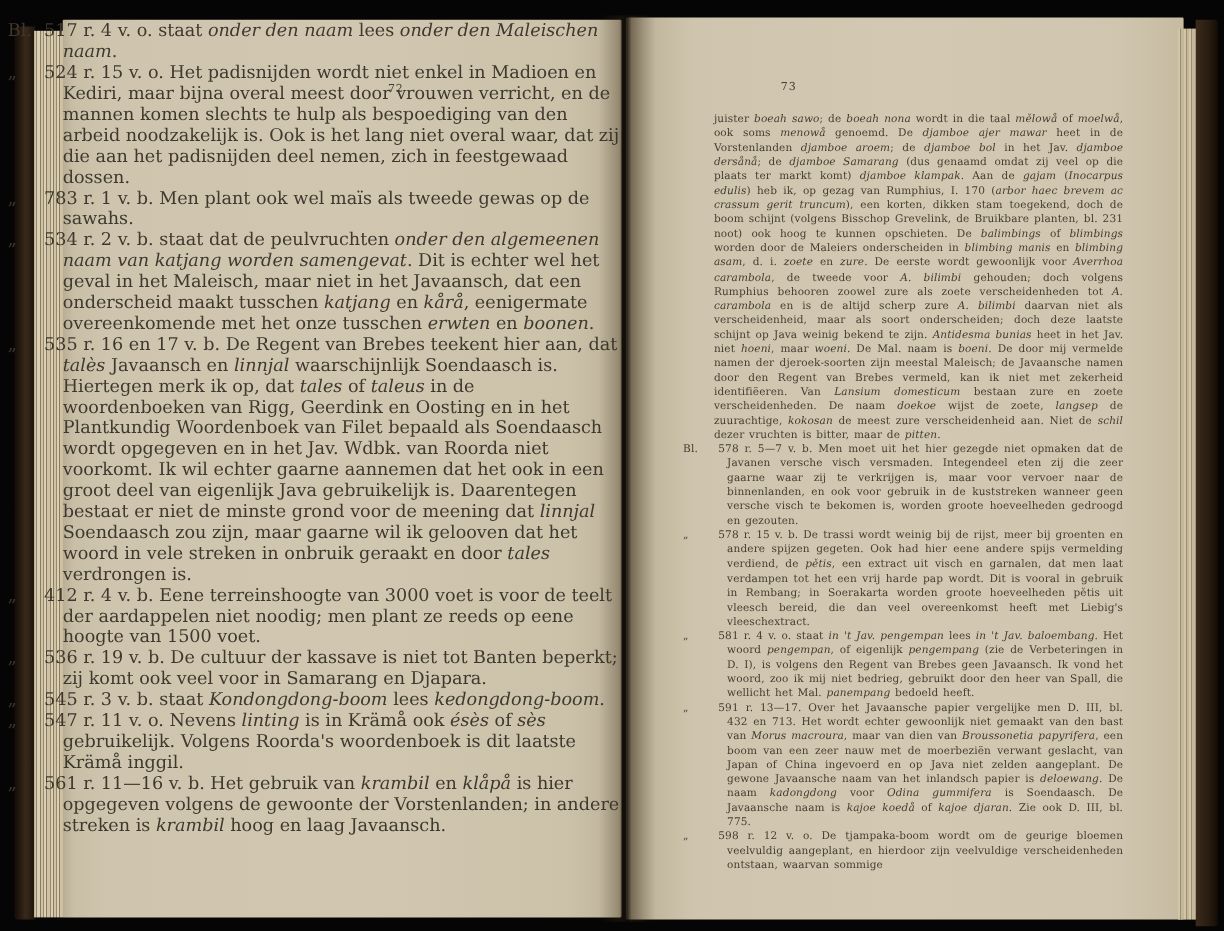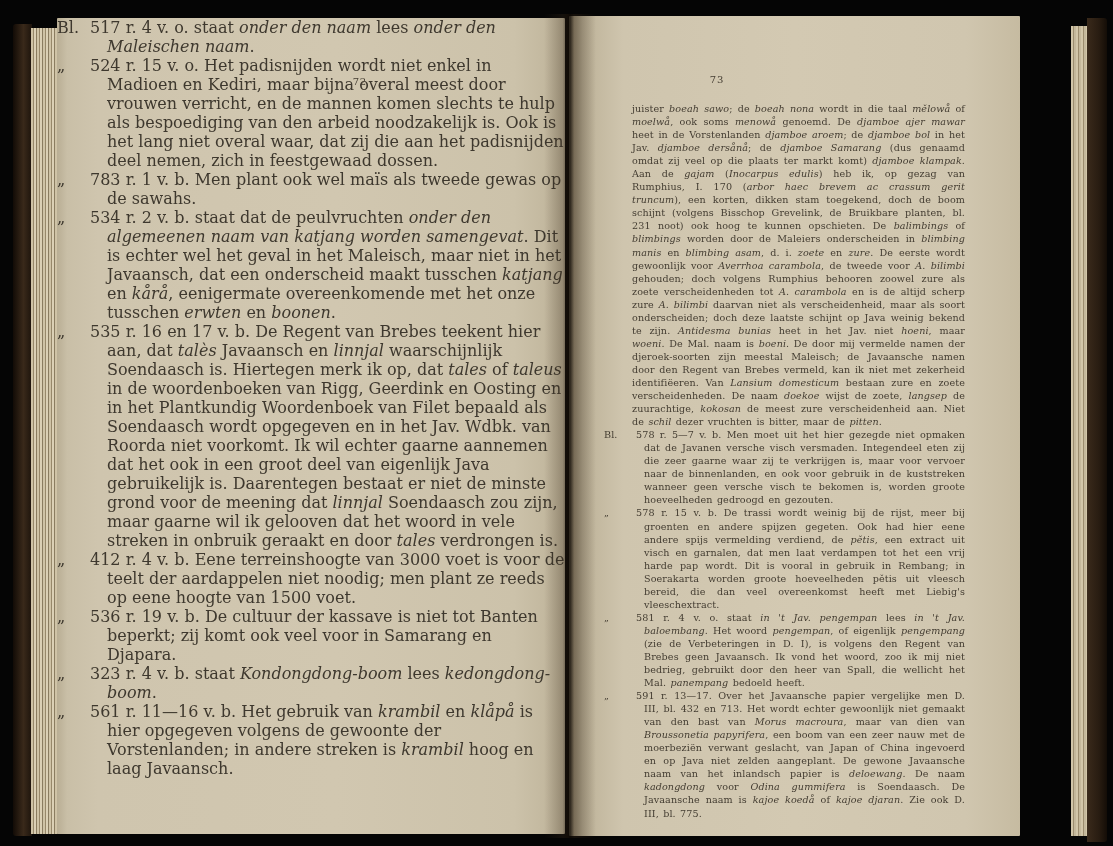--- a/index.html
+++ b/index.html
@@ -13,34 +13,34 @@
   .edges-left{position:absolute;left:31px;top:28px;width:27px;height:806px;
     background:repeating-linear-gradient(90deg,#cfc3a6 0 2px,#97886a 2px 3px,#dbd0b5 3px 5px,#8a7c60 5px 6px)}
   .edges-right{position:absolute;left:1071px;top:26px;width:17px;height:810px;
     background:repeating-linear-gradient(90deg,#d2c6a9 0 2px,#9c8d6f 2px 3px,#c4b89b 3px 5px)}
   .cover-right{position:absolute;left:1087px;top:18px;width:20px;height:824px;
     background:linear-gradient(90deg,#3a2a1b,#281c11 60%,#140d07);border-radius:0 3px 3px 0}
 
   .page{position:absolute;color:#3e382e}
   .page-left{left:57px;top:18px;width:508px;height:816px;border-radius:1px;
     background:linear-gradient(90deg,#b9ae94 0,#c9bfa7 2%,#cfc5ae 8%,#d1c7b0 55%,#ccc2aa 90%,#bdb298 100%)}
-  .page-right{left:569px;top:16px;width:451px;height:820px;border-radius:1px;
+  .page-right{left:569px;top:16px;width:507px;height:820px;border-radius:1px;
     background:linear-gradient(90deg,#a3977c 0,#bdb298 3%,#cfc5ae 12%,#d3c9b2 50%,#d0c6af 88%,#c6bba1 100%)}
   .gutter{position:absolute;left:544px;top:14px;width:52px;height:824px;pointer-events:none;
     background:linear-gradient(90deg,rgba(0,0,0,0),rgba(56,42,26,.30) 36%,rgba(25,17,9,.70) 46%,rgba(15,10,5,.82) 50%,rgba(45,33,20,.42) 58%,rgba(0,0,0,0))}
 
   
   .pagenum{position:absolute;top:58px;font-size:10px;letter-spacing:.8px;color:#433c31}
   .page-left .pagenum{left:270px;width:40px;text-align:right}
   .page-right .pagenum{left:128px;width:40px;text-align:center}
 
   .textblock{position:absolute;text-align:justify;word-spacing:1.2px;letter-spacing:.1px;color:#433c31}
-  .page-right .textblock{left:35px;right:55px;top:86px;font-size:9.6px;line-height:13.05px}
+  .page-right .textblock{left:52px;right:55px;top:86px;font-size:9.6px;line-height:13.05px}
 
-  .entry{padding-left:50px;text-indent:-50px}
+  .entry{text-indent:-50px}
   .marker{display:inline-block;text-indent:0;width:33px}
   .page-right .entry{padding-left:40px;text-indent:-40px}
   .page-right .marker{width:32px}
   .lead{margin-left:28px;margin-bottom:0}
   .signature{text-align:right;padding-right:27px;text-indent:0;margin-top:1px}
   i{font-style:italic}
 </style>
 </head>
 <body>
 
@@ -50,31 +50,33 @@
 
   <div class="page page-left">
     <div class="pagenum">72</div>
     <p class="entry"><span class="marker">Bl.</span><span class="ref">517 r. 4 v. o.</span> <span class="etext">staat <i>onder den naam</i> lees <i>onder den Maleischen naam</i>.</span></p>
       <p class="entry"><span class="marker">„</span><span class="ref">524 r. 15 v. o.</span> <span class="etext">Het padisnijden wordt niet enkel in Madioen en Kediri, maar bijna overal meest door vrouwen verricht, en de mannen komen slechts te hulp als bespoediging van den arbeid noodzakelijk is. Ook is het lang niet overal waar, dat zij die aan het padisnijden deel nemen, zich in feestgewaad dossen.</span></p>
       <p class="entry"><span class="marker">„</span><span class="ref">783 r. 1 v. b.</span> <span class="etext">Men plant ook wel maïs als tweede gewas op de sawahs.</span></p>
       <p class="entry"><span class="marker">„</span><span class="ref">534 r. 2 v. b.</span> <span class="etext">staat dat de peulvruchten <i>onder den algemeenen naam van katjang worden samengevat</i>. Dit is echter wel het geval in het Maleisch, maar niet in het Javaansch, dat een onderscheid maakt tusschen <i>katjang</i> en <i>kårå</i>, eenigermate overeenkomende met het onze tusschen <i>erwten</i> en <i>boonen</i>.</span></p>
       <p class="entry"><span class="marker">„</span><span class="ref">535 r. 16 en 17 v. b.</span> <span class="etext">De Regent van Brebes teekent hier aan, dat <i>talès</i> Javaansch en <i>linnjal</i> waarschijnlijk Soendaasch is. Hiertegen merk ik op, dat <i>tales</i> of <i>taleus</i> in de woordenboeken van Rigg, Geerdink en Oosting en in het Plantkundig Woordenboek van Filet bepaald als Soendaasch wordt opgegeven en in het Jav. Wdbk. van Roorda niet voorkomt. Ik wil echter gaarne aannemen dat het ook in een groot deel van eigenlijk Java gebruikelijk is. Daarentegen bestaat er niet de minste grond voor de meening dat <i>linnjal</i> Soendaasch zou zijn, maar gaarne wil ik gelooven dat het woord in vele streken in onbruik geraakt en door <i>tales</i> verdrongen is.</span></p>
       <p class="entry"><span class="marker">„</span><span class="ref">412 r. 4 v. b.</span> <span class="etext">Eene terreinshoogte van 3000 voet is voor de teelt der aardappelen niet noodig; men plant ze reeds op eene hoogte van 1500 voet.</span></p>
       <p class="entry"><span class="marker">„</span><span class="ref">536 r. 19 v. b.</span> <span class="etext">De cultuur der kassave is niet tot Banten beperkt; zij komt ook veel voor in Samarang en Djapara.</span></p>
-      <p class="entry"><span class="marker">„</span><span class="ref">323 r. 4 v. b.</span> <span class="etext">staat <i>Kondongdong-boom</i> lees <i>kedongdong-boom</i>.</span></p>
+      <p class="entry"><span class="marker">„</span><span class="ref">545 r. 3 v. b.</span> <span class="etext">staat <i>Kondongdong-boom</i> lees <i>kedongdong-boom</i>.</span></p>
+      <p class="entry"><span class="marker">„</span><span class="ref">547 r. 11 v. o.</span> <span class="etext">Nevens <i>linting</i> is in Krämå ook <i>ésès</i> of <i>sès</i> gebruikelijk. Volgens Roorda's woordenboek is dit laatste Krämå inggil.</span></p>
       <p class="entry"><span class="marker">„</span><span class="ref">561 r. 11—16 v. b.</span> <span class="etext">Het gebruik van <i>krambil</i> en <i>klåpå</i> is hier opgegeven volgens de gewoonte der Vorstenlanden; in andere streken is <i>krambil</i> hoog en  laag Javaansch.</span></p>
   </div>
 
   <div class="page page-right">
     <div class="pagenum">73</div>
     <div class="textblock">
       <p class="lead">juister <i>boeah sawo</i>; de <i>boeah nona</i> wordt in die taal <i>mělowå</i> of <i>moelwå</i>, ook soms <i>menowå</i> genoemd. De <i>djamboe ajer mawar</i> heet in de Vorstenlanden <i>djamboe aroem</i>; de <i>djamboe bol</i> in het Jav. <i>djamboe dersånå</i>; de <i>djamboe Samarang</i> (dus genaamd omdat zij veel op die plaats ter markt komt) <i>djamboe klampak</i>. Aan de <i>gajam</i> (<i>Inocarpus edulis</i>) heb ik, op gezag van Rumphius, I. 170 (<i>arbor haec brevem ac crassum gerit truncum</i>), een korten, dikken stam toegekend, doch de boom schijnt (volgens Bisschop Grevelink, de Bruikbare planten, bl. 231 noot) ook hoog te kunnen opschieten. De <i>balimbings</i> of <i>blimbings</i> worden door de Maleiers onderscheiden in <i>blimbing manis</i> en <i>blimbing asam</i>, d. i. <i>zoete</i> en <i>zure</i>. De eerste wordt gewoonlijk voor <i>Averrhoa carambola</i>, de tweede voor <i>A. bilimbi</i> gehouden; doch volgens Rumphius behooren zoowel zure als zoete verscheidenheden tot <i>A. carambola</i> en is de altijd scherp zure <i>A. bilimbi</i> daarvan niet als verscheidenheid, maar als soort onderscheiden; doch deze laatste schijnt op Java weinig bekend te zijn. <i>Antidesma bunias</i> heet in het Jav. niet <i>hoeni</i>, maar <i>woeni</i>. De Mal. naam is <i>boeni</i>. De door mij vermelde namen der djeroek-soorten zijn meestal Maleisch; de Javaansche namen door den Regent van Brebes vermeld, kan ik niet met zekerheid identifiëeren. Van <i>Lansium domesticum</i> bestaan zure en zoete verscheidenheden. De naam <i>doekoe</i> wijst de zoete, <i>langsep</i> de zuurachtige, <i>kokosan</i> de meest zure verscheidenheid aan. Niet de <i>schil</i> dezer vruchten is bitter, maar de <i>pitten</i>.</p>
       <p class="entry"><span class="marker">Bl.</span><span class="ref">578 r. 5—7 v. b.</span> <span class="etext">Men moet uit het hier gezegde niet opmaken dat de Javanen versche visch versmaden. Integendeel eten zij die zeer gaarne waar zij te verkrijgen is, maar voor vervoer naar de binnenlanden, en ook voor gebruik in de kuststreken wanneer geen versche visch te bekomen is, worden groote hoeveelheden gedroogd en gezouten.</span></p>
         <p class="entry"><span class="marker">„</span><span class="ref">578 r. 15 v. b.</span> <span class="etext">De trassi wordt weinig bij de rijst, meer bij groenten en andere spijzen gegeten. Ook had hier eene andere spijs vermelding verdiend, de <i>pětis</i>, een extract uit visch en garnalen, dat men laat verdampen tot het een vrij harde pap wordt. Dit is vooral in gebruik in Rembang; in Soerakarta worden groote hoeveelheden pětis uit vleesch bereid, die dan veel overeenkomst heeft met Liebig's vleeschextract.</span></p>
         <p class="entry"><span class="marker">„</span><span class="ref">581 r. 4 v. o.</span> <span class="etext">staat <i>in 't Jav. pengempan</i> lees <i>in 't Jav. baloembang</i>. Het woord <i>pengempan</i>, of eigenlijk <i>pengempang</i> (zie de Verbeteringen in D. I), is volgens den Regent van Brebes geen Javaansch. Ik vond het woord, zoo ik mij niet bedrieg, gebruikt door den heer van Spall, die wellicht het Mal. <i>panempang</i> bedoeld heeft.</span></p>
         <p class="entry"><span class="marker">„</span><span class="ref">591 r. 13—17.</span> <span class="etext">Over het Javaansche papier vergelijke men D. III, bl. 432 en 713. Het wordt echter gewoonlijk niet gemaakt van den bast van <i>Morus macroura</i>, maar van dien van <i>Broussonetia papyrifera</i>, een boom van een zeer nauw met de moerbeziën verwant geslacht, van Japan of China ingevoerd en op Java niet zelden aangeplant. De gewone Javaansche naam van het inlandsch papier is <i>deloewang</i>. De naam <i>kadongdong</i> voor <i>Odina gummifera</i> is Soendaasch. De Javaansche naam is <i>kajoe koedå</i> of <i>kajoe djaran</i>. Zie ook D. III, bl. 775.</span></p>
+        <p class="entry"><span class="marker">„</span><span class="ref">598 r. 12 v. o.</span> <span class="etext">De tjampaka-boom wordt om de geurige bloemen veelvuldig aangeplant, en hierdoor zijn veelvuldige verscheidenheden ontstaan, waarvan sommige</span></p>
     </div>
   </div>
 
   <div class="gutter"></div>
   <div class="edges-right"></div>
   <div class="cover-right"></div>
 </div>
 
 </body></html>

